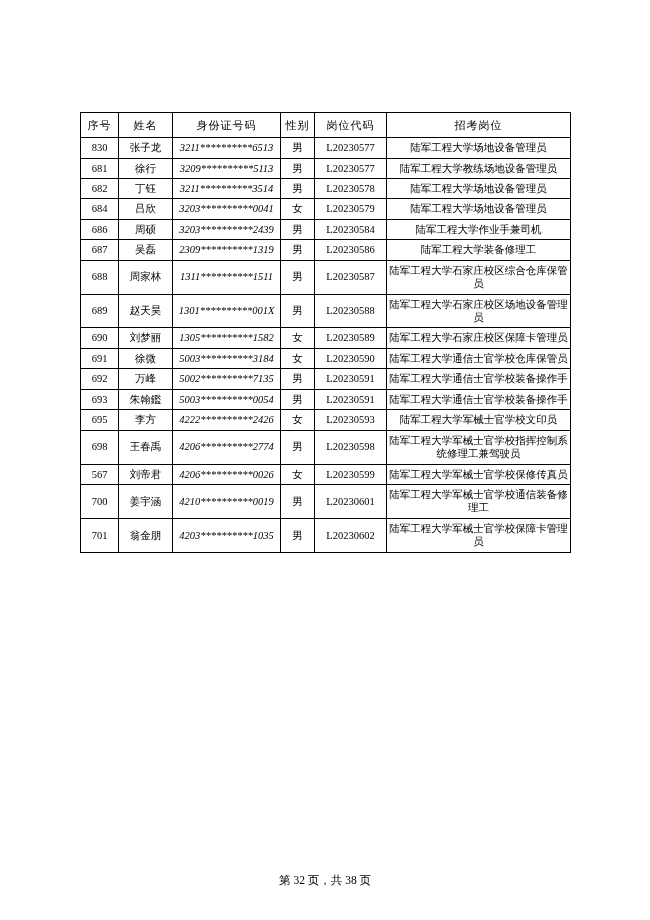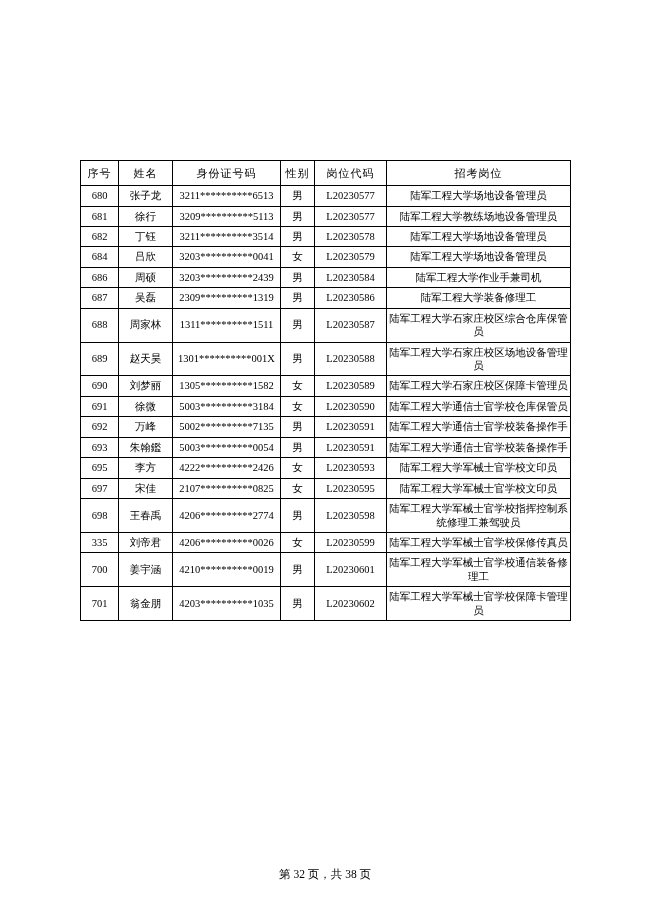--- a/index.html
+++ b/index.html
@@ -18,21 +18,20 @@
     position: relative;
     width: 650px;
     height: 920px;
     box-sizing: border-box;
     padding: 112px 80px 0 80px;
   }
   table.roster {
     border-collapse: collapse;
     width: 490px;
     table-layout: fixed;
-    margin-top: 48px;
   }
   table.roster th,
   table.roster td {
     border: 1px solid #000000;
     font-size: 10.5px;
     line-height: 1.28;
     padding: 3px 2px;
     text-align: center;
     vertical-align: middle;
     font-weight: normal;
@@ -50,29 +49,30 @@
   col.c-post { width: 184px; }
   td.post {
     text-align: left;
     padding-left: 4px;
     padding-right: 3px;
     line-height: 1.3;
   }
   td.idnum {
     letter-spacing: 0px;
     font-size: 10px;
+    font-style: italic;
   }
   td.code {
     font-size: 10px;
   }
   .footer {
     position: absolute;
     left: 0;
     right: 0;
-    bottom: 38px;
+    bottom: 32px;
     text-align: center;
     font-size: 11.5px;
     font-family: "Liberation Serif", serif;
   }
 </style>
 </head>
 <body>
 
 <div class="page">
 
@@ -90,21 +90,21 @@
         <th>序号</th>
         <th>姓名</th>
         <th>身份证号码</th>
         <th>性别</th>
         <th>岗位代码</th>
         <th>招考岗位</th>
       </tr>
     </thead>
     <tbody id="roster-body">
         <tr>
-          <td>680</td>
+          <td>830</td>
           <td>张子龙</td>
           <td class="idnum">3211**********6513</td>
           <td>男</td>
           <td class="code">L20230577</td>
           <td class="post">陆军工程大学场地设备管理员</td>
         </tr>
         <tr>
           <td>681</td>
           <td>徐行</td>
           <td class="idnum">3209**********5113</td>
@@ -194,37 +194,29 @@
         </tr>
         <tr>
           <td>695</td>
           <td>李方</td>
           <td class="idnum">4222**********2426</td>
           <td>女</td>
           <td class="code">L20230593</td>
           <td class="post">陆军工程大学军械士官学校文印员</td>
         </tr>
         <tr>
-          <td>697</td>
-          <td>宋佳</td>
-          <td class="idnum">2107**********0825</td>
-          <td>女</td>
-          <td class="code">L20230595</td>
-          <td class="post">陆军工程大学军械士官学校文印员</td>
-        </tr>
-        <tr>
           <td>698</td>
           <td>王春禹</td>
           <td class="idnum">4206**********2774</td>
           <td>男</td>
           <td class="code">L20230598</td>
           <td class="post">陆军工程大学军械士官学校指挥控制系统修理工兼驾驶员</td>
         </tr>
         <tr>
-          <td>335</td>
+          <td>567</td>
           <td>刘帝君</td>
           <td class="idnum">4206**********0026</td>
           <td>女</td>
           <td class="code">L20230599</td>
           <td class="post">陆军工程大学军械士官学校保修传真员</td>
         </tr>
         <tr>
           <td>700</td>
           <td>姜宇涵</td>
           <td class="idnum">4210**********0019</td>

